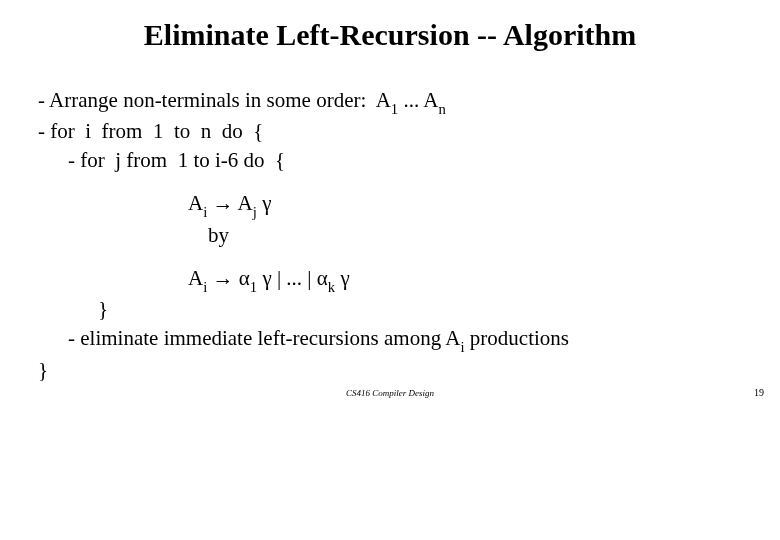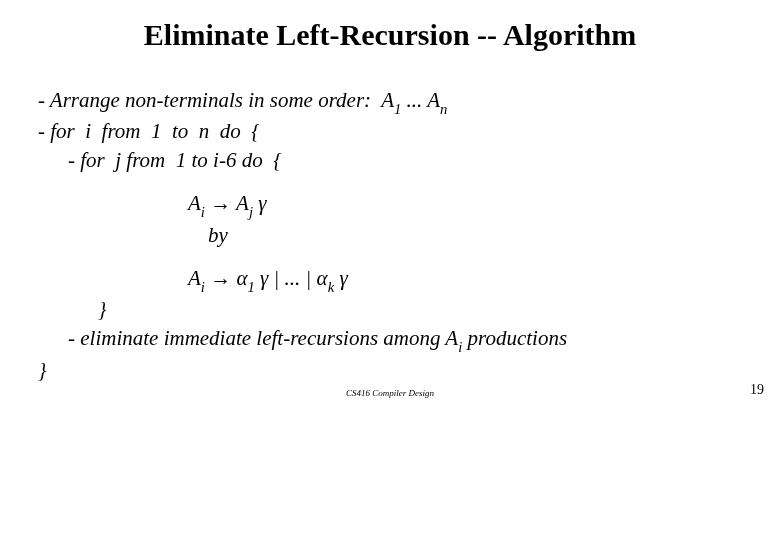--- a/index.html
+++ b/index.html
@@ -52,23 +52,23 @@
     left: 0;
     width: 780px;
     text-align: center;
     font-size: 9px;
     font-style: italic;
   }
   .pagenum {
     position: absolute;
     bottom: 18px;
     right: 16px;
-    font-size: 14px;
+    font-size: 10px;
   }
-  .row { white-space: nowrap; font-style: italic; }
+  .row { white-space: nowrap; }
   span[data-bind] { white-space: pre; }
 </style>
 </head>
 <body>
 
 <div class="slide">
 
   <div class="title">
     <span data-bind="title">Eliminate Left-Recursion -- Algorithm</span>
   </div>

